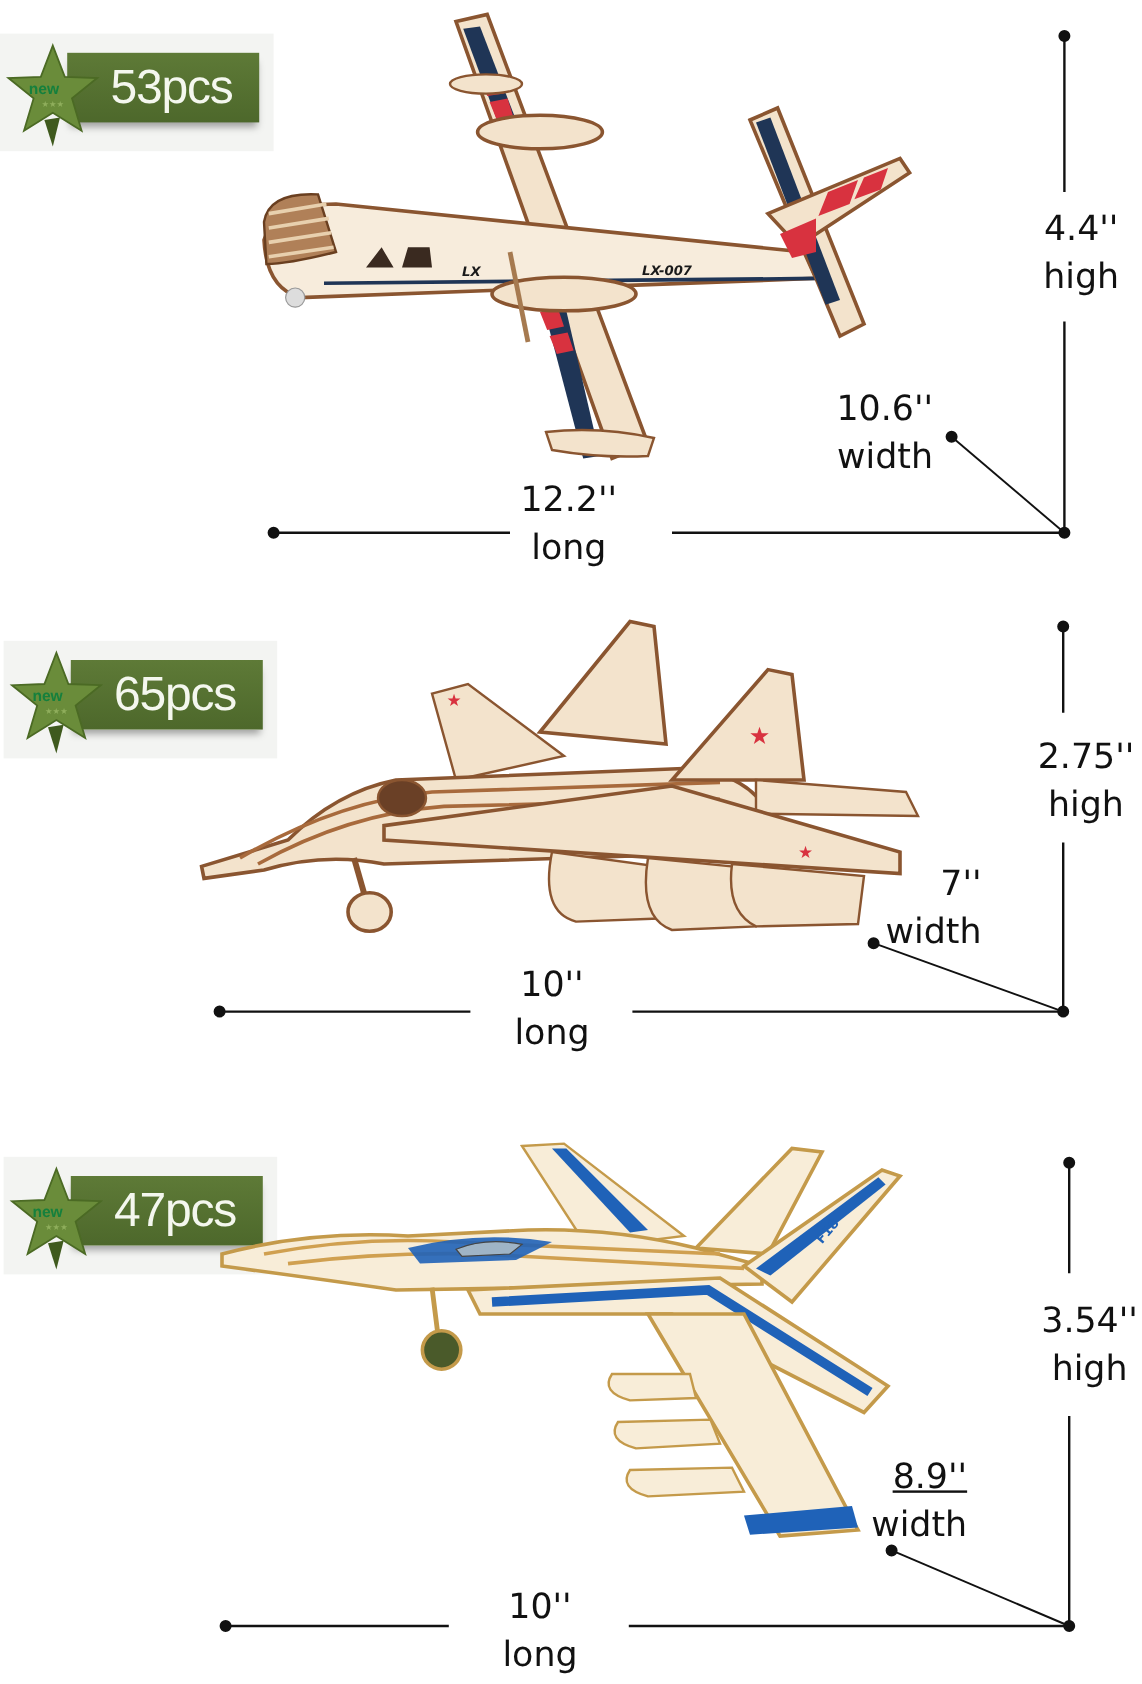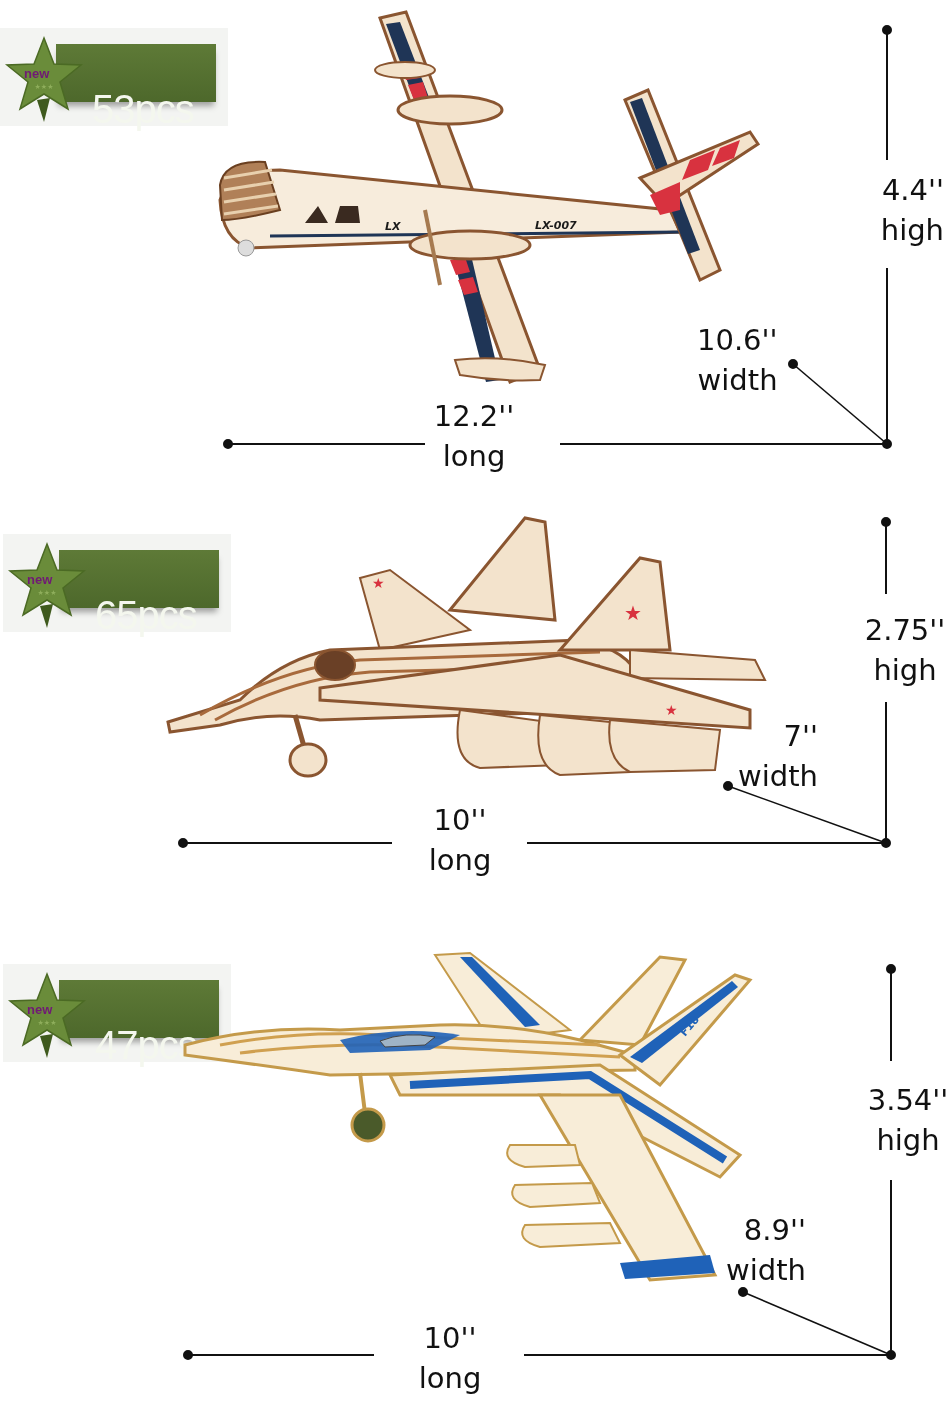--- a/index.html
+++ b/index.html
@@ -2,24 +2,24 @@
 <html><head>
 <meta charset="utf-8">
 <style>
   html, body { margin: 0; padding: 0; background: #ffffff; }
   body { width: 952px; height: 1403px; position: relative; overflow: hidden;
          font-family: "DejaVu Sans", "Liberation Sans", sans-serif; color: #111; }
   .badge { position: absolute; width: 228px; height: 98px; background: #f3f4f2; }
   .badge .banner { position: absolute; left: 56px; top: 16px; width: 160px; height: 58px;
                    background: linear-gradient(#5e7a37, #4d682b); box-shadow: 0 6px 6px -2px rgba(0,0,0,0.35); }
   .badge .count { position: absolute; left: 92px; top: 19px; font-family: "Liberation Sans", sans-serif;
-                  font-size: 40px; color: #f4f7ee; letter-spacing: -1px; line-height: 52px; margin-top: 36px; }
+                  font-size: 40px; color: #f4f7ee; letter-spacing: -1px; line-height: 52px; }
   .badge svg.star { position: absolute; left: 4px; top: 6px; }
   .badge .new { position: absolute; left: 24px; top: 38px; font-family: "Liberation Sans", sans-serif;
-                font-weight: bold; font-size: 13px; color: #701a75; letter-spacing: 0px; }
+                font-weight: bold; font-size: 13px; color: #15803d; letter-spacing: 0px; }
   .dim { position: absolute; font-size: 29px; line-height: 40px; color: #111; text-align: right; white-space: nowrap; }
   .dim .v, .dim .u { display: block; }
   .center { text-align: center; }
   svg.lines { position: absolute; left: 0; top: 0; }
   svg.plane { position: absolute; }
 </style>
 </head>
 <body>
 
 <svg class="lines" width="952" height="1403" viewBox="0 0 952 1403">
@@ -93,21 +93,21 @@
 
   <path d="M415 90 L438 80 L510 260 L490 270 Z" fill="#f3e3cc" stroke="#8a5530" stroke-width="3"></path>
   <path d="M420 92 L432 88 L490 240 L478 244 Z" fill="#1f3556"></path>
   <path d="M430 168 L540 122 L548 134 L455 195 Z" fill="#f3e3cc" stroke="#8a5530" stroke-width="3"></path>
   <path d="M480 150 L505 140 L498 160 L472 170 Z M510 138 L530 130 L524 148 L502 156 Z" fill="#d8323f"></path>
   <path d="M440 185 L470 172 L470 200 L450 205 Z" fill="#d8323f"></path>
 
   <path d="M245 350 Q290 345 335 355 L330 370 Q290 372 250 365 Z" fill="#f3e3cc" stroke="#8a5530" stroke-width="2"></path>
 </svg>
 
-<div class="dim center" style="left:858px; top:170px; width:86px;text-align:right;">
+<div class="dim center" style="left:858px; top:170px; width:86px;">
   <span class="v">4.4''</span>
   <span class="u">high</span>
 </div>
 <div class="dim" style="left:697px; top:320px;">
   <span class="v">10.6''</span>
   <span class="u">width</span>
 </div>
 <div class="dim center" style="left:424px; top:396px; width:100px;">
   <span class="v">12.2''</span>
   <span class="u">long</span>
@@ -204,19 +204,19 @@
 
   <line x1="180" y1="128" x2="185" y2="168" stroke="#c49a4a" stroke-width="4"></line>
   <ellipse cx="188" cy="180" rx="16" ry="16" fill="#4a5a2a" stroke="#c49a4a" stroke-width="3"></ellipse>
 </svg>
 
 <div class="dim center" style="left:858px; top:1080px; width:100px;">
   <span class="v">3.54''</span>
   <span class="u">high</span>
 </div>
 <div class="dim" style="left:726px; top:1210px;">
-  <span class="v" style="padding-left:10px;">8.9''</span>
+  <span class="v" style="padding-left:10px;text-decoration:underline;">8.9''</span>
   <span class="u">width</span>
 </div>
 <div class="dim center" style="left:400px; top:1318px; width:100px;">
   <span class="v">10''</span>
   <span class="u">long</span>
 </div>
 
 </body></html>

